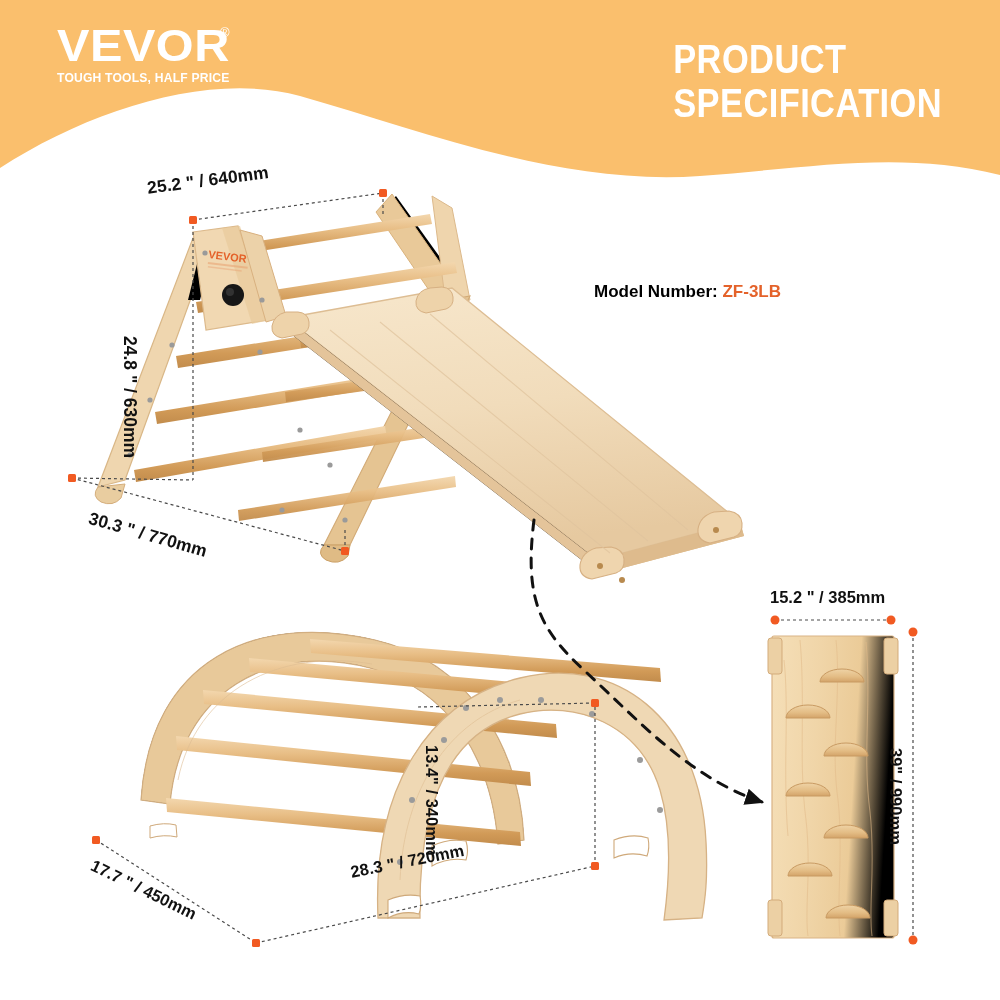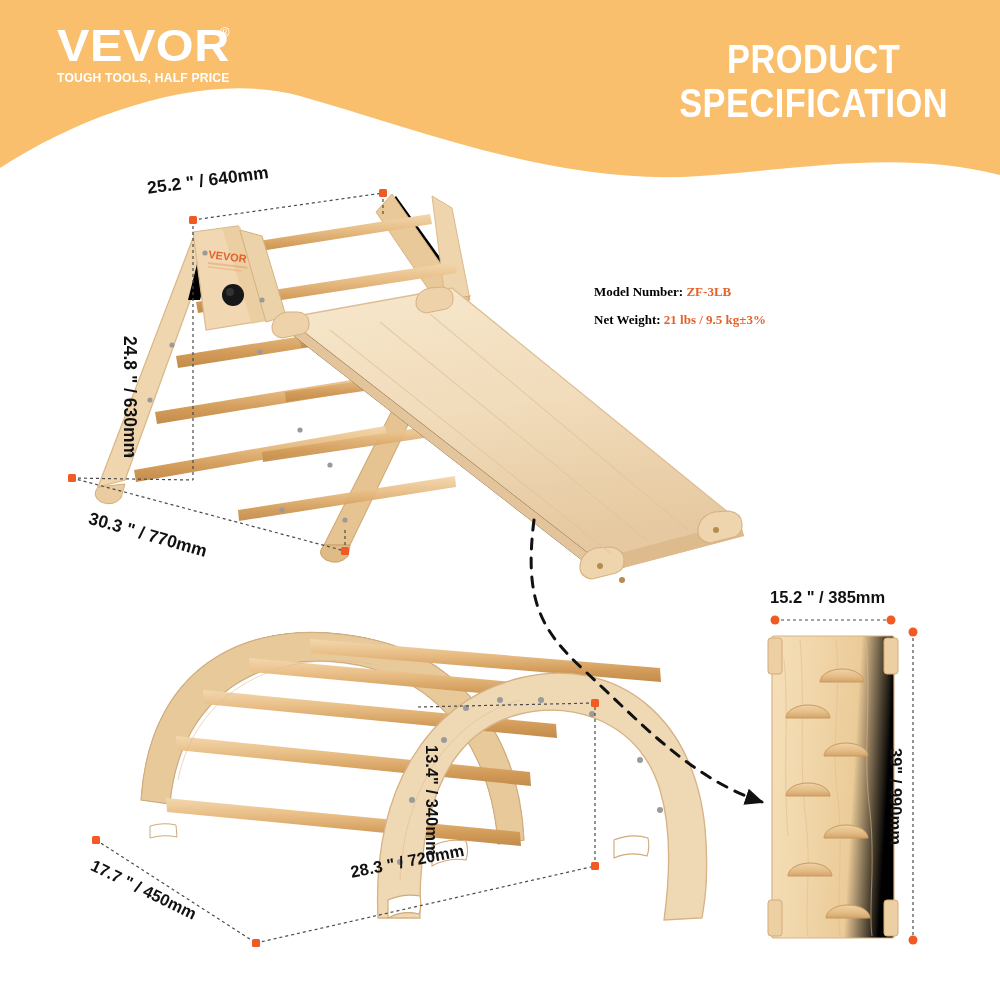--- a/index.html
+++ b/index.html
@@ -24,33 +24,33 @@
     transform:scaleX(1.08); transform-origin:left center;
   }
   .logo-reg { font-size:13px; color:#ffffff; line-height:14px; margin-left:3px; margin-top:2px; }
   .logo-tag {
     font-family:"Liberation Sans", sans-serif;
     font-weight:bold; font-size:12.5px; color:#ffffff;
     letter-spacing:0.2px; margin-top:3px;
     transform:scaleX(0.97); transform-origin:left center;
   }
   .header-title {
-    position:absolute; right:52px; top:37px; z-index:4;
-    text-align:center; color:#ffffff;
+    position:absolute; right:58px; top:37px; z-index:4;
+    text-align:left; color:#ffffff;
     font-family:"Liberation Sans", sans-serif;
     font-weight:bold; font-size:41px; line-height:44px;
     letter-spacing:0.5px;
   }
   .header-title span { display:block; transform:scaleX(0.84); transform-origin:right center; }
 
   
   .spec-list { position:absolute; left:594px; top:278px; z-index:6; }
   .spec-row {
-    font-family:Liberation Serif, serif;
-    font-weight:bold; font-size:13px; line-height:27.5px;
+    font-family:Liberation Sans, sans-serif;
+    font-weight:bold; font-size:17px; line-height:27.5px;
     color:#000000; white-space:nowrap;
   }
   .spec-row .val { color:#E4622A; }
 
   
   .dim {
     position:absolute; z-index:9;
     font-family:"Liberation Sans", sans-serif;
     font-weight:bold; color:#111111; white-space:nowrap;
   }
@@ -358,24 +358,20 @@
     </g>
 
     <path d="M534,520 C524,600 540,630 586,672 C640,722 690,778 762,802" stroke="#111111" stroke-width="3" stroke-dasharray="10,9" fill="none" stroke-linecap="round" marker-end="url(#arrowHead)"></path>
   </svg>
 
   <div class="spec-list">
     <div class="spec-row">
       <span>Model Number:</span>
       <span class="val">ZF-3LB</span>
     </div>
-    <div class="spec-row">
-      <span>Net Weight:</span>
-      <span class="val">21 lbs / 9.5 kg±3%</span>
-    </div>
   </div>
 
   <div class="dim dim-a" id="dim-tri-top">25.2 " / 640mm</div>
   <div class="dim dim-a" id="dim-tri-height">24.8 " / 630mm</div>
   <div class="dim dim-a" id="dim-tri-depth">30.3 " / 770mm</div>
 
   <div class="dim dim-b" id="dim-arch-depth">17.7 " / 450mm</div>
   <div class="dim dim-b" id="dim-arch-width">28.3 " / 720mm</div>
   <div class="dim dim-b" id="dim-arch-height">13.4" / 340mm</div>
 

